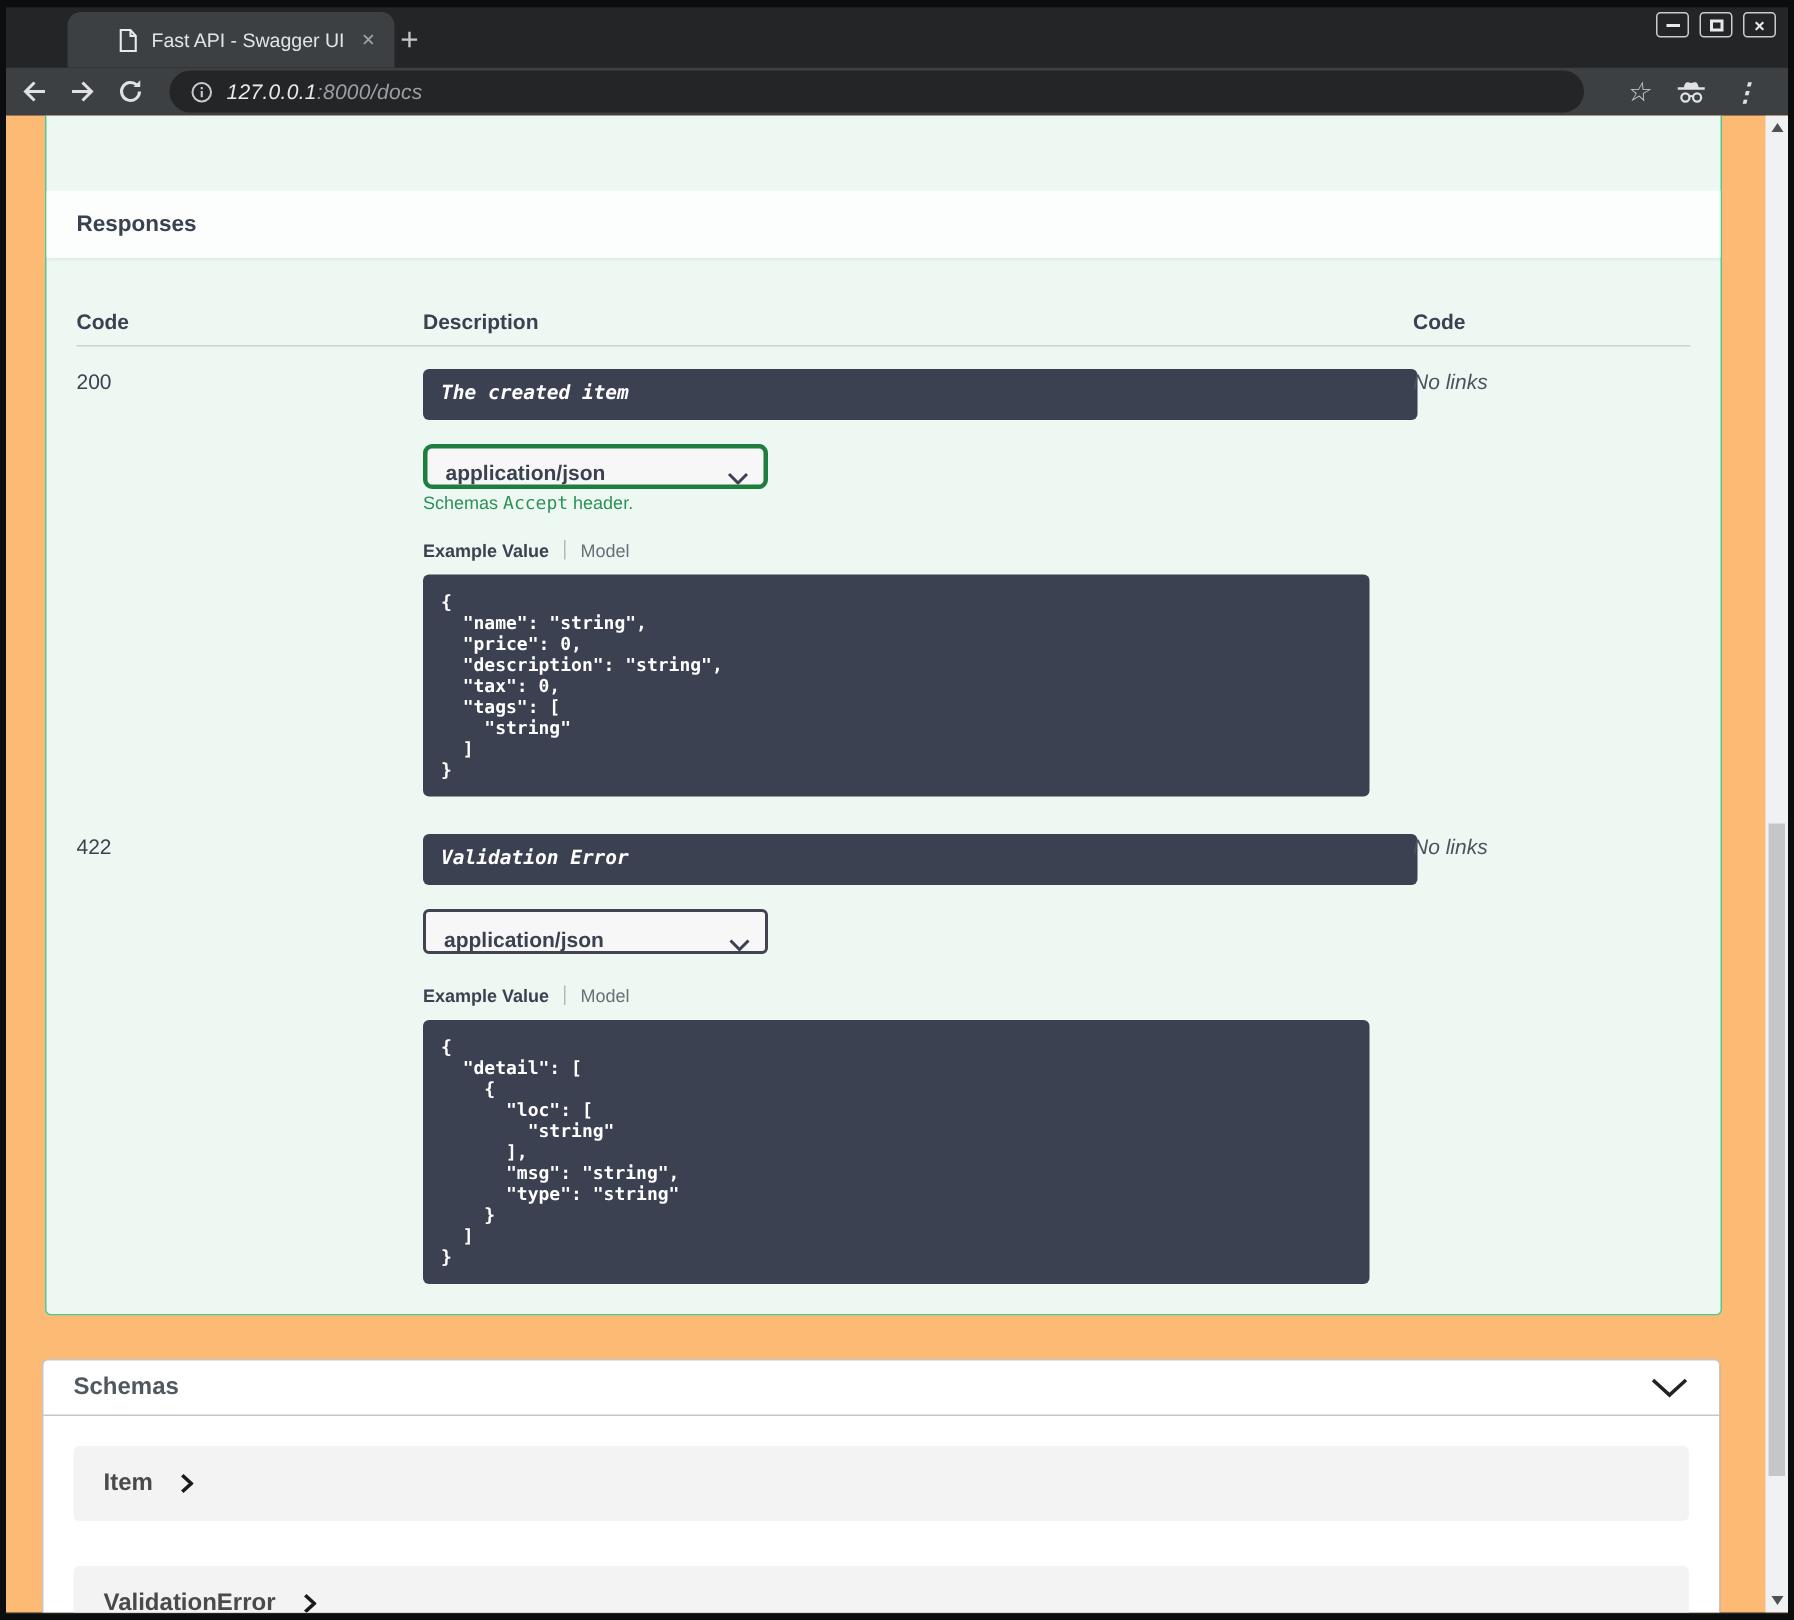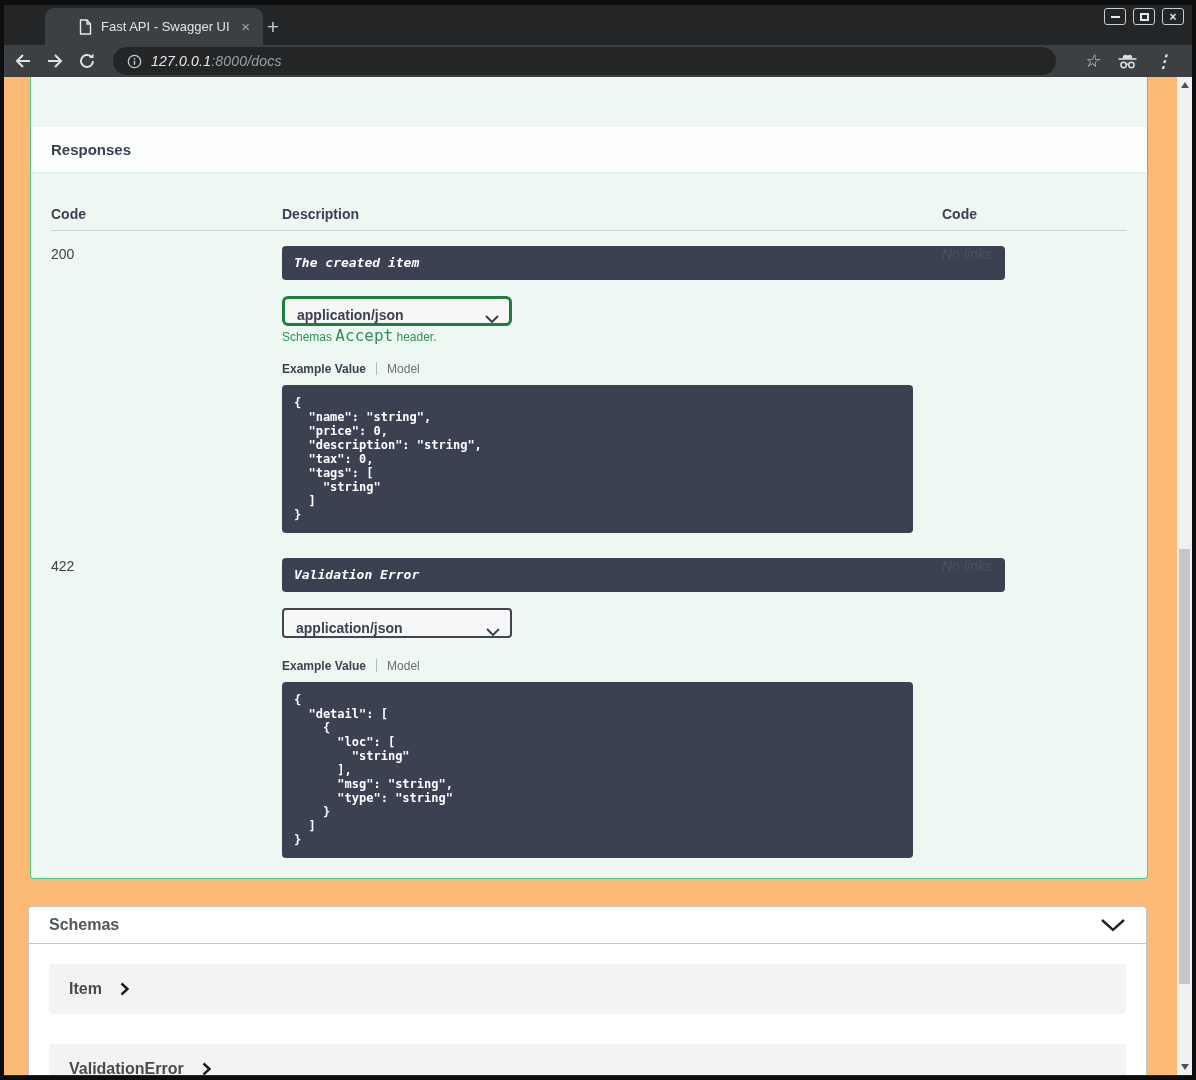--- a/index.html
+++ b/index.html
@@ -55,34 +55,34 @@
   .section-band h4 { font-size:15px; font-weight:bold; color:#3b4151; }
 
   .resp-table { padding:0 20px 0 20px; }
   .grid-row { display:grid; grid-template-columns:231px 660px 1fr; align-items:start; }
   .thead { margin-top:27px; padding:8px 0 9px 0; border-bottom:1px solid rgba(59,65,81,.2); }
   .thead div { font-size:14px; font-weight:bold; color:#3b4151; line-height:14px; }
   .tbody .grid-row { padding-top:15px; }
   .code-cell { font-size:14px; color:#3b4151; padding-top:1px; line-height:14px; }
   .links-cell { font-size:14px; font-style:italic; color:#4a535e; padding-top:1px; line-height:14px; }
 
-  .desc-box { width:723px; height:34px; background:#3b4151; border-radius:4px;
+  .desc-box { width:663px; height:34px; background:#3b4151; border-radius:4px;
               padding:10px 12px; color:#ffffff;
               font-family:"DejaVu Sans Mono", monospace; font-size:13px;
               font-style:italic; font-weight:bold; line-height:14px; }
 
   .media-select { width:230px; height:30px; margin-top:16px; background:#f7f7f7;
                   border:2px solid #41444e; border-radius:4px; display:flex;
                   align-items:flex-end; justify-content:space-between; padding:0 10px 0 12px;
                   cursor:pointer; }
   .media-select.focused { border-color:#1e7e3e; border-width:3px; border-radius:6px; }
   .media-select span { font-size:14px; font-weight:bold; color:#3b4151; }
 
   .accept-note { margin-top:3px; font-size:12px; line-height:13px; color:#2e9157; }
-  .accept-note code { font-family:"DejaVu Sans Mono", monospace; font-size:16px; color:#2e9157; }
+  .accept-note code { font-family:"DejaVu Sans Mono", monospace; font-size:12px; color:#2e9157; }
 
   .ex-tabs { margin-top:17px; display:flex; align-items:center; height:15px; }
   .ex-tabs .t-active { font-size:12px; font-weight:bold; color:#3b4151; cursor:pointer; }
   .ex-tabs .t-sep { width:1px; height:13px; background:rgba(0,0,0,.25); margin:0 10px; }
   .ex-tabs .t-inactive { font-size:12px; color:#697078; cursor:pointer;text-align:right; }
 
   pre.codeblock { margin-top:9px; width:631px; background:#3b4151; border-radius:4px;
                   padding:11px 12px; color:#ffffff;
                   font-family:"DejaVu Sans Mono", monospace; font-size:12px;
                   font-weight:bold; line-height:14px; white-space:pre; overflow:hidden; }

